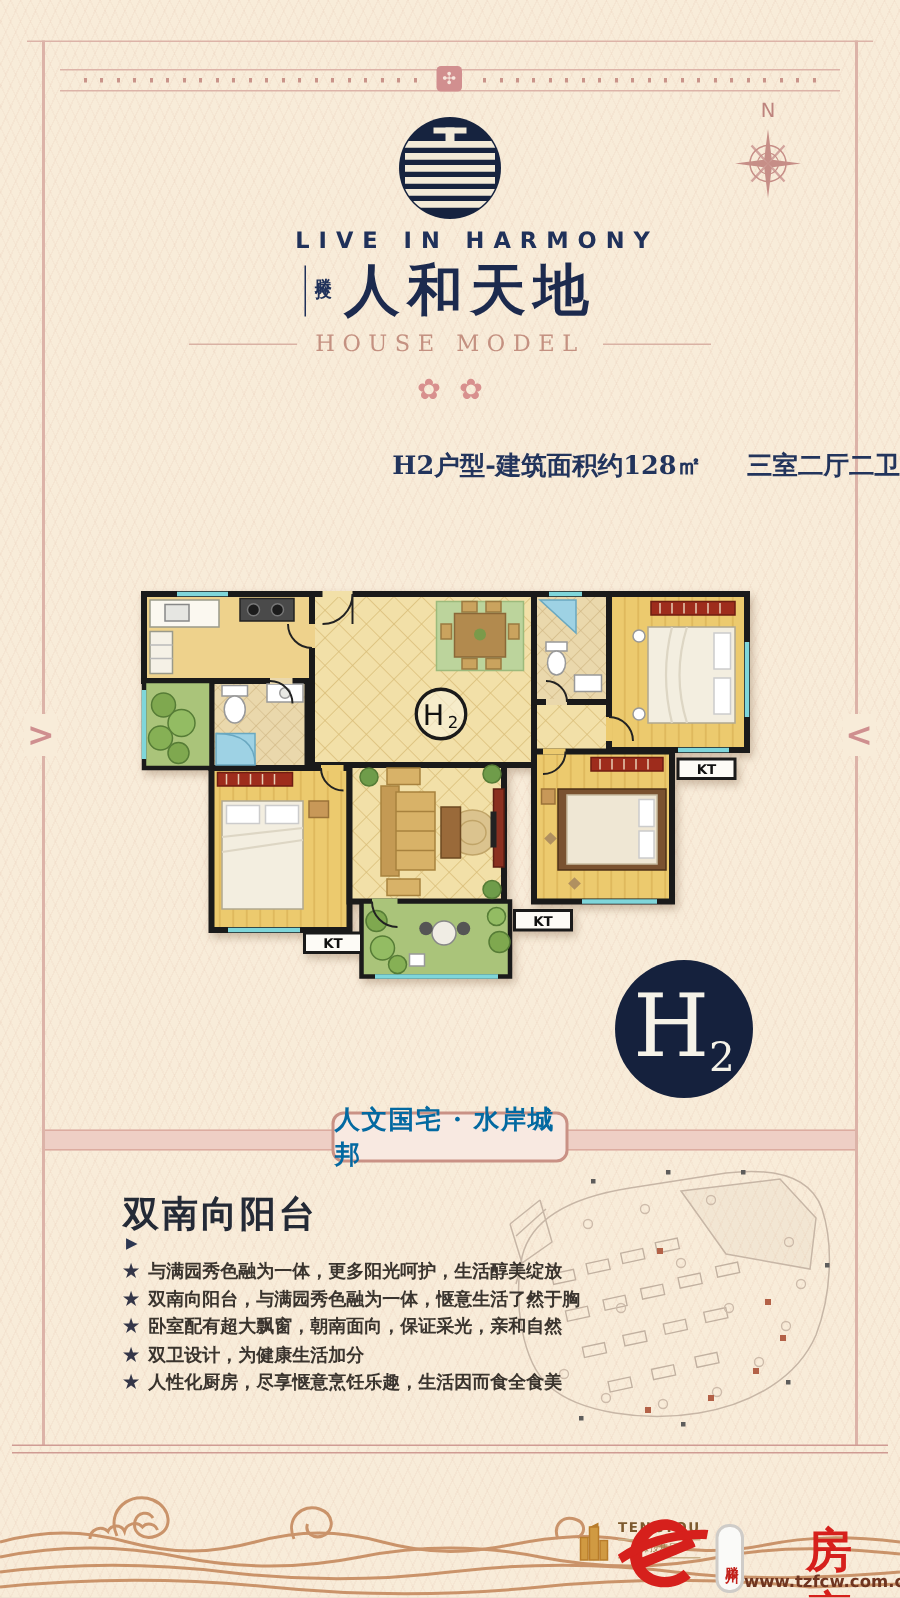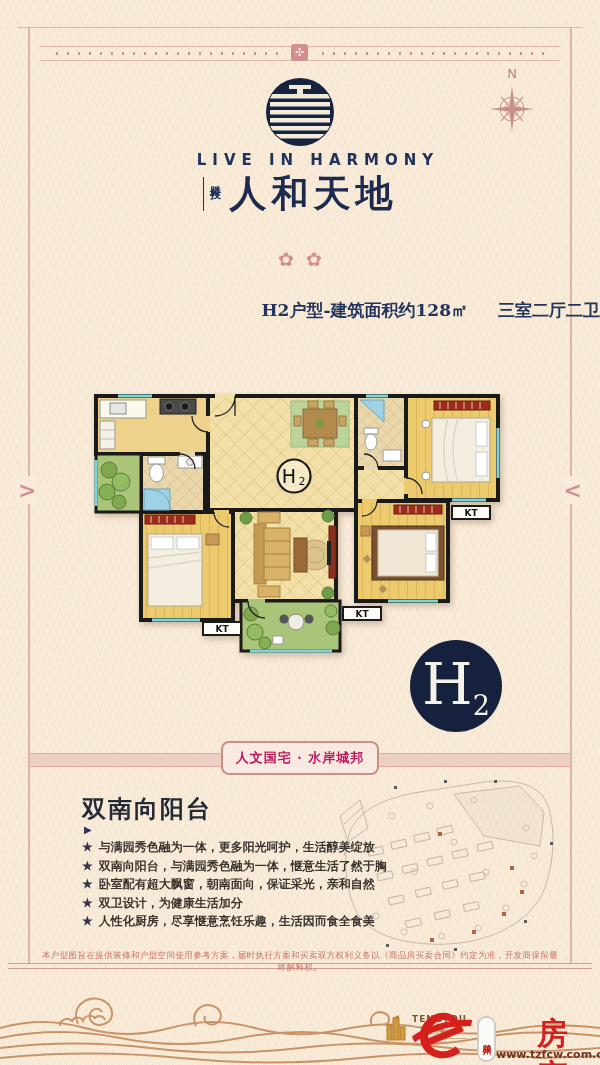--- a/index.html
+++ b/index.html
@@ -48,21 +48,21 @@
   .badge{left:410px;top:640px;width:92px;height:92px;border-radius:50%;background:#15213d;
     display:flex;justify-content:center;align-items:flex-start;color:#f5f2e8;}
   .badge .main{font-size:58px;line-height:88px;}
   .badge .sub{font-size:27px;line-height:1;margin-top:52px;}
   
   .banner-band{left:30px;width:540px;top:753px;height:12px;background:#eecfc5;
     border-top:1px solid #dcaca0;border-bottom:1px solid #dcaca0;}
   .banner-plaque{left:50%;transform:translateX(-50%);top:741px;width:158px;height:34px;
     background:#f8e9e1;border:2px solid #c99185;border-radius:8px;box-sizing:border-box;
     display:flex;justify-content:center;align-items:center;
-    font-size:13px;font-weight:bold;color:#be185d;letter-spacing:1px;}
+    font-size:17px;font-weight:bold;color:#0369a1;letter-spacing:1px;}
   
   .desc-head{left:82px;top:793px;font-size:24px;font-weight:bold;color:#242a36;letter-spacing:2px;}
   .desc-arrow{left:84px;top:824px;font-size:10px;color:#2c3752;}
   .bullets{left:82px;top:841px;width:322px;margin:0;padding:0;list-style:none;}
   .bullets li{display:flex;gap:6px;margin-bottom:6px;font-size:12px;font-weight:bold;
     color:#3a342e;line-height:12.5px;}
   .bullets .star{color:#343648;}
   
   .siteplan{left:334px;top:772px;opacity:0.95;}
   
@@ -134,20 +134,25 @@
     </g>
   </svg>
 
   <div class="abs tagline">LIVE IN HARMONY</div>
 
   <div class="abs brandrow">
     <span class="brand-prefix">滕投</span>
     <span class="brand">人和天地</span>
   </div>
 
+  <div class="abs hm-row">
+    <span class="hm-line"></span>
+    <span class="hm-text">HOUSE MODEL</span>
+    <span class="hm-line"></span>
+  </div>
 
   <div class="abs title-row">
     <span class="flower">✿</span>
     <span class="flower">✿</span>
   </div>
 
   <div class="abs specs">
     <span>H2户型-建筑面积约128㎡</span><span class="gap"></span><span>三室二厅二卫</span>
   </div>
 
@@ -422,21 +427,20 @@
     <li>
         <span class="star">★</span>
         <span>双卫设计，为健康生活加分</span>
       </li>
     <li>
         <span class="star">★</span>
         <span>人性化厨房，尽享惬意烹饪乐趣，生活因而食全食美</span>
       </li>
   </ul>
 
-  <div class="abs disclaimer">本户型图旨在提供装修和户型空间使用参考方案，届时执行方案和买卖双方权利义务以《商品房买卖合同》约定为准，开发商保留最终解释权。</div>
 
   <svg class="abs waves" width="600" height="79" viewBox="0 0 600 79">
     <g stroke="#c58a5e" stroke-width="2" fill="none" opacity="0.9">
       <path d="M0,42 C30,34 55,34 85,42 S140,50 170,42 S225,34 255,42 S310,50 340,44 S395,36 425,42 S480,50 510,44 S565,38 600,42"></path>
       <path d="M0,52 C40,44 80,44 120,52 S200,60 240,52 S320,44 360,52 S440,60 480,52 S560,46 600,50"></path>
       <path d="M0,62 C50,56 100,56 150,62 S250,68 300,62 S400,56 450,62 S550,66 600,62"></path>
       <path d="M0,72 C60,66 120,66 180,72 S300,78 360,72 S480,66 540,72 L600,70"></path>
       <path d="M60,40 a7,7 0 0,1 12,-5 a6,6 0 0,1 11,0 a7,7 0 0,1 12,-3 a6,6 0 0,1 10,2"></path>
       <path d="M78,38 C70,20 88,8 102,14 C114,19 116,34 104,38 C96,41 88,36 90,28 C92,22 99,21 102,26"></path>
       <path d="M196,40 C190,26 202,16 213,20 C222,23 224,34 215,38 C209,40 203,36 205,30"></path>

